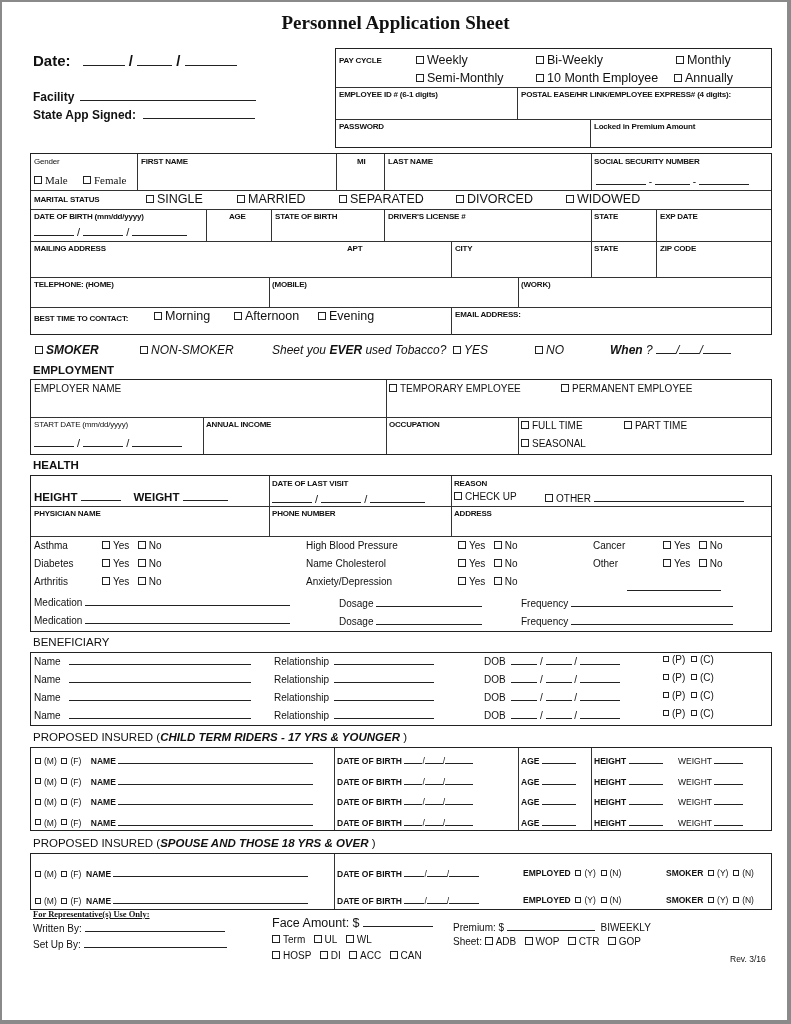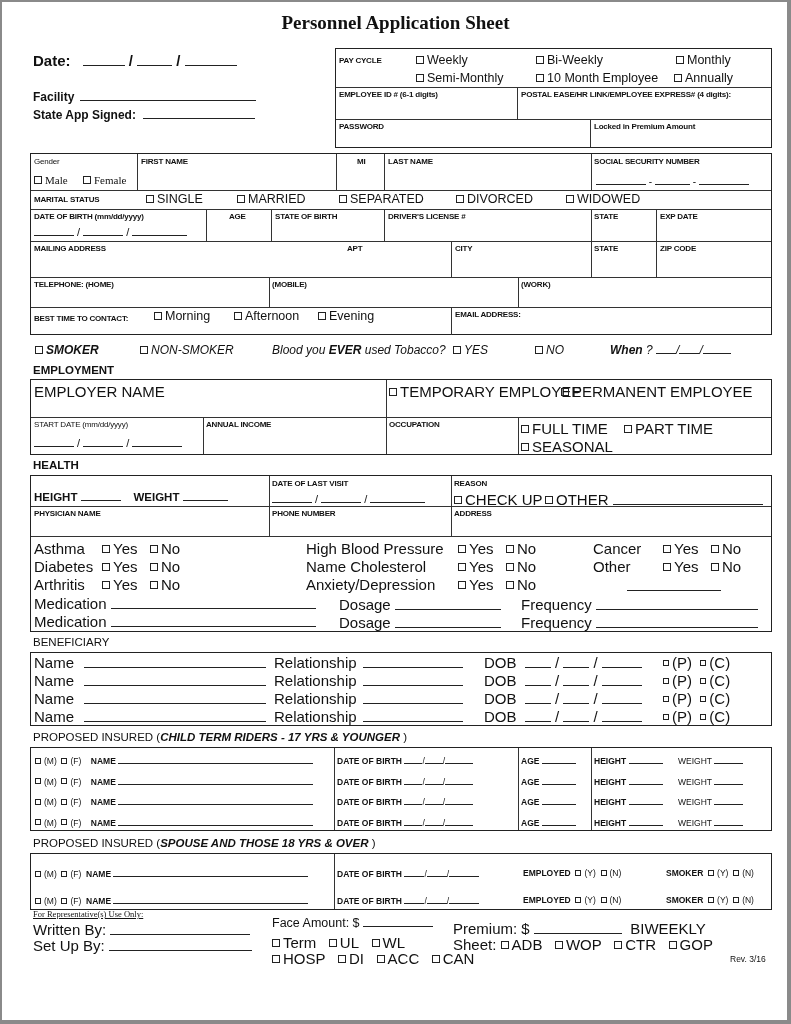--- a/index.html
+++ b/index.html
@@ -10,21 +10,21 @@
 .bx{position:absolute;border:1.5px solid #222}
 .lbl{font-size:8px;font-weight:bold;position:absolute;left:3px;top:3px;white-space:nowrap;letter-spacing:-0.2px}
 .t{position:absolute;white-space:nowrap}
 .cb{display:inline-block;width:8px;height:8px;border:1px solid #222;margin-right:3px;vertical-align:middle;position:relative;top:-1px}
 .cbs{display:inline-block;width:6px;height:6px;border:1px solid #222;margin-right:3px;vertical-align:middle;position:relative;top:-1px}
 .opt{font-size:12.5px;position:absolute;white-space:nowrap}
 .ul{display:inline-block;border-bottom:1px solid #222;height:11px;vertical-align:baseline}
 .sec{font-size:11.5px;font-weight:bold;position:absolute}
 .hl{position:absolute;border-top:1px solid #333}
 .vl{position:absolute;border-left:1px solid #333}
-.s11{font-size:15px}
+.s11{font-size:10px}
 .smallrow{font-size:8.5px;position:absolute;white-space:nowrap}
 .it{font-style:italic}
 </style>
 </head>
 <body>
 
 <div class="frame"></div>
 
 <div class="abs title">Personnel Application Sheet</div>
 
@@ -119,21 +119,21 @@
   <div class="lbl" style="top:160px">BEST TIME TO CONTACT:</div>
   <div class="opt" style="left:123px;top:155px"><span class="cb"></span><span>Morning</span></div>
   <div class="opt" style="left:203px;top:155px"><span class="cb"></span><span>Afternoon</span></div>
   <div class="opt" style="left:287px;top:155px"><span class="cb"></span><span>Evening</span></div>
   <div class="vl" style="left:420px;top:153px;height:28px"></div>
   <div class="lbl" style="left:424px;top:156px">EMAIL ADDRESS:</div>
 </div>
 
 <div class="t it" style="left:35px;top:343px;font-size:12px;font-weight:bold"><span class="cb"></span><span>SMOKER</span></div>
 <div class="t it" style="left:140px;top:343px;font-size:12px;font-weight:normal"><span class="cb"></span><span>NON-SMOKER</span></div>
-<div class="t it" style="left:272px;top:343px;font-size:12px"><span>Blood you</span> <b>EVER</b> <span>used Tobacco?</span></div>
+<div class="t it" style="left:272px;top:343px;font-size:12px"><span>Sheet you</span> <b>EVER</b> <span>used Tobacco?</span></div>
 <div class="t it" style="left:453px;top:343px;font-size:12px"><span class="cb"></span><span>YES</span></div>
 <div class="t it" style="left:535px;top:343px;font-size:12px"><span class="cb"></span><span>NO</span></div>
 <div class="t it" style="left:610px;top:343px;font-size:12px"><b>When</b> <span>?</span> <span class="ul" style="width:20px"></span>/<span class="ul" style="width:20px"></span>/<span class="ul" style="width:28px"></span></div>
 
 <div class="sec" style="left:33px;top:364px">EMPLOYMENT</div>
 <div class="bx" style="left:30px;top:379px;width:742px;height:76px">
   <div class="t s11" style="left:3px;top:3px">EMPLOYER NAME</div>
   <div class="vl" style="left:355px;top:0;height:37px"></div>
   <div class="t s11" style="left:358px;top:3px"><span class="cb"></span><span>TEMPORARY EMPLOYEE</span></div>
   <div class="t s11" style="left:530px;top:3px"><span class="cb"></span><span>PERMANENT EMPLOYEE</span></div>
@@ -237,21 +237,21 @@
 <div class="smallrow" style="left:4px;top:14px"><span><span class="cbs"></span><span>(M)</span></span>&nbsp;&nbsp;<span><span class="cbs"></span><span>(F)</span></span>&nbsp;&nbsp;<b>NAME</b> <span class="ul" style="width:195px;height:9px"></span></div>
     <div class="smallrow" style="left:306px;top:14px"><b>DATE OF BIRTH</b> <span class="ul" style="width:20px;height:9px"></span>/<span class="ul" style="width:20px;height:9px"></span>/<span class="ul" style="width:30px;height:9px"></span></div>
     <div class="smallrow" style="left:492px;top:14px"><b>EMPLOYED</b>&nbsp;&nbsp;<span><span class="cbs"></span><span>(Y)</span></span>&nbsp;&nbsp;<span><span class="cbs"></span><span>(N)</span></span></div>
     <div class="smallrow" style="left:635px;top:14px"><b>SMOKER</b>&nbsp;&nbsp;<span><span class="cbs"></span><span>(Y)</span></span>&nbsp;&nbsp;<span><span class="cbs"></span><span>(N)</span></span></div>
     <div class="smallrow" style="left:4px;top:41px"><span><span class="cbs"></span><span>(M)</span></span>&nbsp;&nbsp;<span><span class="cbs"></span><span>(F)</span></span>&nbsp;&nbsp;<b>NAME</b> <span class="ul" style="width:195px;height:9px"></span></div>
     <div class="smallrow" style="left:306px;top:41px"><b>DATE OF BIRTH</b> <span class="ul" style="width:20px;height:9px"></span>/<span class="ul" style="width:20px;height:9px"></span>/<span class="ul" style="width:30px;height:9px"></span></div>
     <div class="smallrow" style="left:492px;top:41px"><b>EMPLOYED</b>&nbsp;&nbsp;<span><span class="cbs"></span><span>(Y)</span></span>&nbsp;&nbsp;<span><span class="cbs"></span><span>(N)</span></span></div>
     <div class="smallrow" style="left:635px;top:41px"><b>SMOKER</b>&nbsp;&nbsp;<span><span class="cbs"></span><span>(Y)</span></span>&nbsp;&nbsp;<span><span class="cbs"></span><span>(N)</span></span></div>
   </div>
 
-<div class="t" style="left:33px;top:909px;font-family:'Liberation Serif',serif;font-size:8.5px;font-weight:normal;text-decoration:underline">For Representative(s) Use Only:</div>
+<div class="t" style="left:33px;top:909px;font-family:'Liberation Serif',serif;font-size:8.5px;font-weight:bold;text-decoration:underline">For Representative(s) Use Only:</div>
 <div class="t s11" style="left:33px;top:921px"><span>Written By:</span> <span class="ul" style="width:140px"></span></div>
 <div class="t s11" style="left:33px;top:937px"><span>Set Up By:</span> <span class="ul" style="width:143px"></span></div>
 <div class="t" style="left:272px;top:916px;font-size:12.5px"><span>Face Amount: $</span> <span class="ul" style="width:70px"></span></div>
 <div class="t s11" style="left:453px;top:920px"><span>Premium: $</span> <span class="ul" style="width:88px"></span> &nbsp;<span>BIWEEKLY</span></div>
 <div class="t s11" style="left:272px;top:934px">
   <span><span class="cb"></span><span>Term</span></span>&nbsp;&nbsp;
   <span><span class="cb"></span><span>UL</span></span>&nbsp;&nbsp;
   <span><span class="cb"></span><span>WL</span></span>
 </div>
 <div class="t s11" style="left:272px;top:950px">

